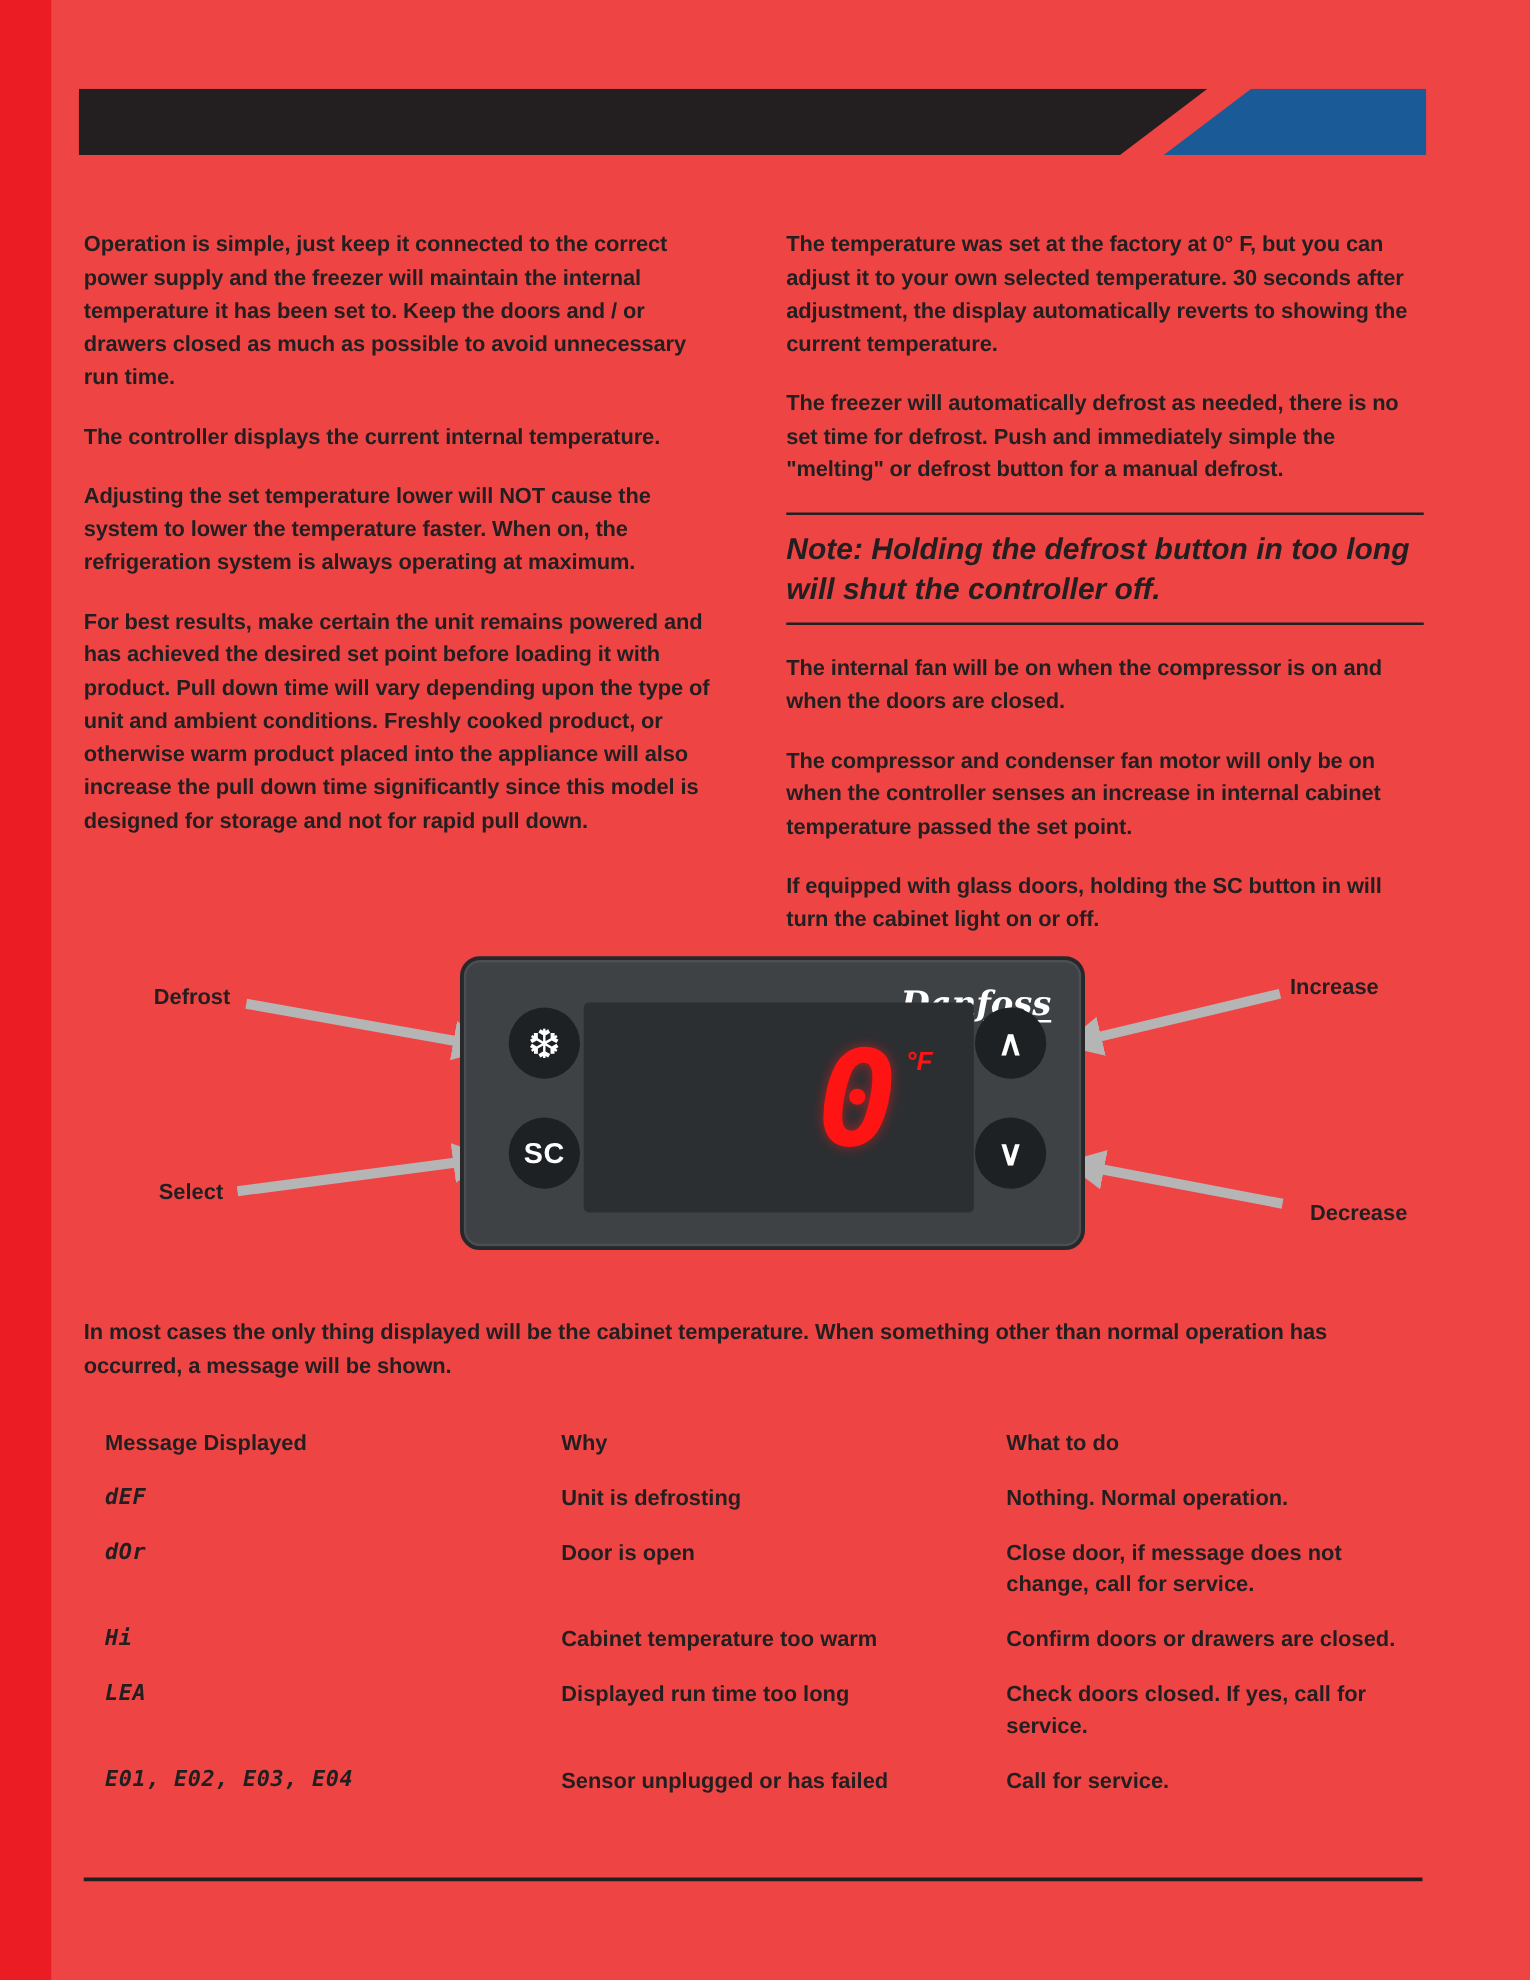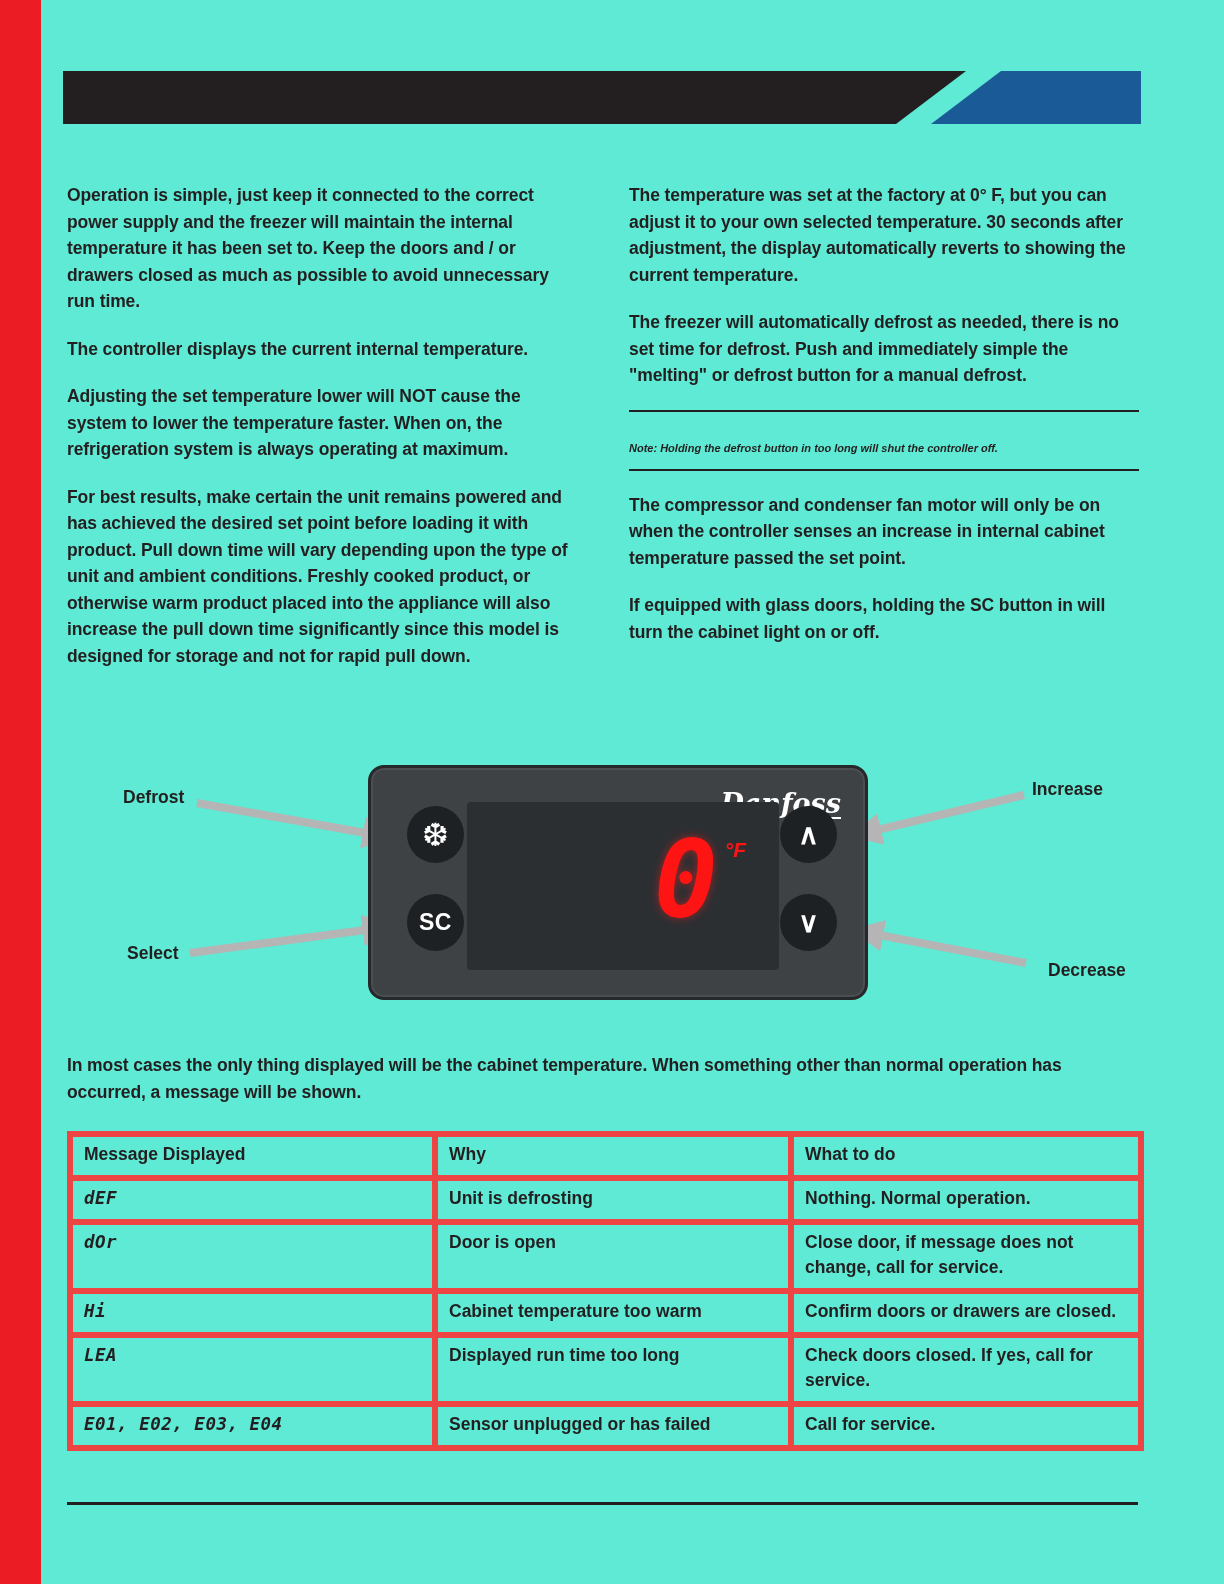--- a/index.html
+++ b/index.html
@@ -1,33 +1,33 @@
 <!DOCTYPE html>
 <html><head>
 <meta charset="utf-8">
 <style>
   html,body { margin:0; padding:0; background:#ffffff; }
   .page {
     position:relative; width:1224px; height:1584px; overflow:hidden;
-    background:#5eead4; font-family:"Liberation Sans", sans-serif; color:#231f20;
+    background:#ef4444; font-family:"Liberation Sans", sans-serif; color:#231f20;
   }
   .stripe { position:absolute; left:0; top:0; width:41px; height:100%; background:#ec1c24; }
   .hdr { position:absolute; left:63px; top:71px; width:1078px; height:53px; }
 
   .col { position:absolute; }
   .col-left  { left:67px;  top:182px; width:501px; }
   .col-right { left:629px; top:182px; width:510px; }
   .col p, .intro p {
     font-size:17.5px; line-height:26.5px; font-weight:bold; margin:0 0 21px;
     letter-spacing:-0.1px;
   }
   .note {
-    font-size:11px; line-height:22px; font-weight:bold; font-style:italic;
+    font-size:24px; line-height:32px; font-weight:bold; font-style:italic;
     border-top:2px solid #231f20; border-bottom:2px solid #231f20;
-    padding:25px 0 10px; margin:0 0 21px;
+    padding:12px 0 10px; margin:0 0 21px;
   }
 
   .diagram { position:absolute; left:0; top:765px; width:1144px; height:252px;text-decoration:underline; }
   .diagram .label { position:absolute; font-size:17.5px; font-weight:bold; }
   .lbl-defrost  { left:123px;  top:22px; }
   .lbl-select   { left:127px;  top:178px; }
   .lbl-increase { left:1032px; top:14px; }
   .lbl-decrease { left:1032px; top:195px;margin-left:16px; }
   .arrows { position:absolute; left:0; top:0; width:1224px; height:252px; }
 
@@ -86,20 +86,21 @@
     <p>Operation is simple, just keep it connected to the correct power supply and the freezer will maintain the internal temperature it has been set to. Keep the doors and / or drawers closed as much as possible to avoid unnecessary run time.</p>
     <p>The controller displays the current internal temperature.</p>
     <p>Adjusting the set temperature lower will NOT cause the system to lower the temperature faster. When on, the refrigeration system is always operating at maximum.</p>
     <p>For best results, make certain the unit remains powered and has achieved the desired set point before loading it with product.  Pull down time will vary depending upon the type of unit and ambient conditions.  Freshly cooked product, or otherwise warm product placed into the appliance will also increase the pull down time significantly since this model is designed for storage and not for rapid pull down.</p>
   </div>
 
   <div class="col col-right">
     <p>The temperature was set at the factory at 0° F, but you can adjust it to your own selected temperature. 30 seconds after adjustment, the display automatically reverts to showing the current temperature.</p>
     <p>The freezer will automatically defrost as needed, there is no set time for defrost. Push and immediately simple the "melting" or defrost button for a manual defrost.</p>
     <div class="note">Note: Holding the defrost button in too long will shut the controller off.</div>
+    <p>The internal fan will be on when the compressor is on and when the doors are closed.</p>
     <p>The compressor and condenser fan motor will only be on when the controller senses an increase in internal cabinet temperature passed the set point.</p>
     <p>If equipped with glass doors, holding the SC button in will turn the cabinet light on or off.</p>
   </div>
 
   <div class="diagram">
 
     <svg class="arrows" viewBox="0 0 1224 252">
       <defs>
         <marker id="ah" markerWidth="4" markerHeight="4" refX="3.2" refY="2" orient="auto">
           <path d="M0,0 L4,2 L0,4 z" fill="#b5b5b5"></path>

